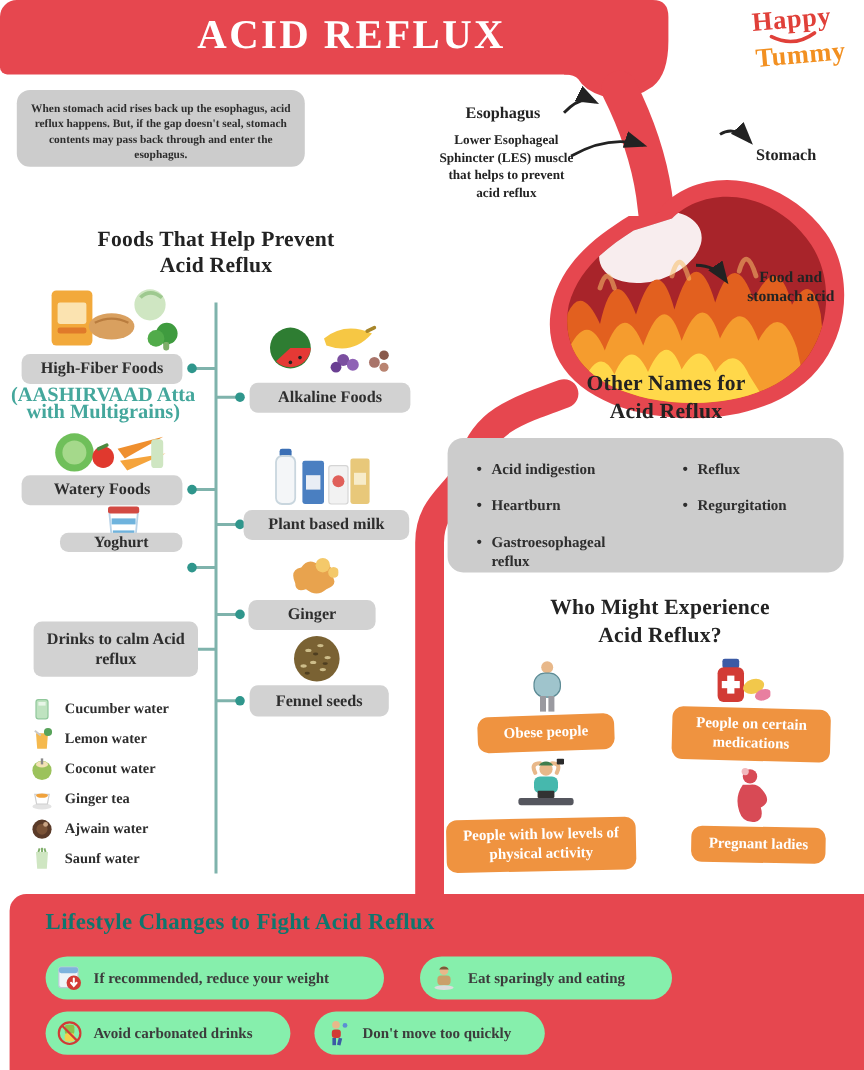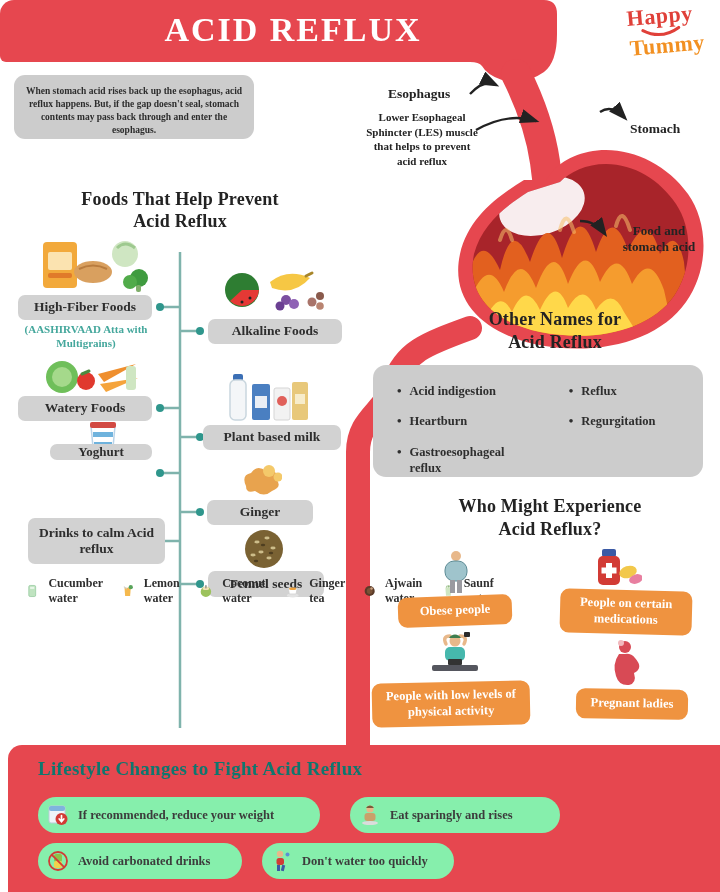--- a/index.html
+++ b/index.html
@@ -15,38 +15,38 @@
   .logo{left:606px;top:6px;width:110px;transform:rotate(-5deg);z-index:3;text-align:center;line-height:.95;}
   .logo .w1{color:#e04039;font-size:22px;font-weight:800;letter-spacing:.5px;display:block;}
   .logo .w2{color:#f29021;font-size:22px;font-weight:800;letter-spacing:.5px;display:block;margin-top:-2px;padding-left:10px;}
 
   
   .intro-box{left:14px;top:75px;width:240px;height:64px;background:#cccccc;border-radius:11px;
              padding:10px 10px;font-size:9.5px;line-height:13px;font-weight:600;color:#2d2d2d;text-align:center;z-index:2;}
   .pill-gray{position:absolute;background:#d2d2d2;border-radius:7px;display:flex;align-items:center;justify-content:center;
              font-weight:700;color:#2e2e2e;text-align:center;z-index:2;line-height:1.2;}
   .heading{position:absolute;font-weight:700;color:#232323;text-align:center;letter-spacing:.2px;z-index:2;}
-  .teal-note{left:6px;top:322px;width:160px;font-size:11px;line-height:14px;font-weight:700;color:#44a79c;text-align:center;z-index:2;}
+  .teal-note{left:6px;top:322px;width:160px;font-size:17px;line-height:14px;font-weight:700;color:#44a79c;text-align:center;z-index:2;}
 
   
   .anat{position:absolute;font-weight:700;color:#232323;z-index:2;}
 
   
   .names-box{left:373px;top:365px;width:330px;height:112px;background:#cccccc;border-radius:13px;z-index:2;
              display:flex;padding:18px 10px 10px 24px;}
   .names-col{display:flex;flex-direction:column;}
   .bullet{display:flex;gap:8px;font-size:12.5px;font-weight:700;color:#2e2e2e;margin-bottom:14px;line-height:1.3;}
   .bullet .dot{font-size:13px;line-height:1.2;}
 
   
   .badge{position:absolute;background:#ef9340;border-radius:9px;color:#fff;font-weight:700;font-size:12.5px;
          display:flex;align-items:center;justify-content:center;text-align:center;line-height:1.25;padding:3px 8px;z-index:2;}
 
   
-  .drinks{left:26px;top:580px;width:160px;z-index:2;display:flex;flex-direction:row;gap:14px;}
+  .drinks{left:26px;top:580px;width:160px;z-index:2;display:flex;flex-direction:column;gap:4px;}
   .drink-row{display:flex;align-items:center;gap:10px;height:21px;}
   .drink-row .lbl{font-size:12px;font-weight:700;color:#2e2e2e;}
 
   
   .footer-band{left:8px;top:745px;width:712px;height:147px;background:#e6474f;border-radius:14px 0 0 0;z-index:1;}
   .footer-title{left:38px;top:758px;color:#0f766e;font-size:19px;font-weight:700;letter-spacing:.3px;z-index:2;}
   .wpill{position:absolute;background:#86efac;border-radius:18px;display:flex;align-items:center;gap:9px;
          padding:0 12px 0 9px;font-weight:700;color:#3c3c3c;font-size:12.5px;height:36px;z-index:2;white-space:nowrap;}
   svg{display:block;}
 </style>
@@ -344,35 +344,35 @@
     </svg>
     <span>If recommended, reduce your weight</span>
   </div>
   <div class="wpill" style="left:350px;top:797px;width:210px">
     <svg width="22" height="22" viewBox="0 0 22 22">
       <circle cx="11" cy="5" r="3.6" fill="#e8b88a"></circle>
       <path d="M7 4 A4.4 4.4 0 0 1 15 4 Z" fill="#7a5a3a"></path>
       <rect x="5.5" y="9" width="11" height="8" rx="3" fill="#caa06a"></rect>
       <ellipse cx="11" cy="19" rx="8" ry="2" fill="#dcdcdc"></ellipse>
     </svg>
-    <span>Eat sparingly and rises</span>
+    <span>Eat sparingly and eating</span>
   </div>
   <div class="wpill" style="left:38px;top:843px;width:204px">
     <svg width="22" height="22" viewBox="0 0 22 22">
       <rect x="7" y="4" width="8" height="8" rx="2" fill="#8bc34a"></rect>
       <rect x="7" y="11" width="8" height="7" rx="2" fill="#f2d24b"></rect>
       <circle cx="11" cy="11" r="9" stroke="#d23b35" stroke-width="1.8" fill="none"></circle>
       <path d="M4.6 4.6 L17.4 17.4" stroke="#d23b35" stroke-width="1.8"></path>
     </svg>
     <span>Avoid carbonated drinks</span>
   </div>
   <div class="wpill" style="left:262px;top:843px;width:192px">
     <svg width="22" height="22" viewBox="0 0 22 22">
       <circle cx="9" cy="4" r="3.2" fill="#e8b88a"></circle>
       <rect x="5.5" y="8" width="7.5" height="7" rx="2.5" fill="#d23b35"></rect>
       <rect x="6" y="15" width="3" height="6" fill="#3b5aa5"></rect>
       <rect x="10.5" y="15" width="3" height="6" transform="rotate(14 12 18)" fill="#3b5aa5"></rect>
       <circle cx="16.5" cy="4.5" r="2" fill="#5b8fd4"></circle>
     </svg>
-    <span>Don't water too quickly</span>
+    <span>Don't move too quickly</span>
   </div>
 
 </div>
 
 </body></html>

